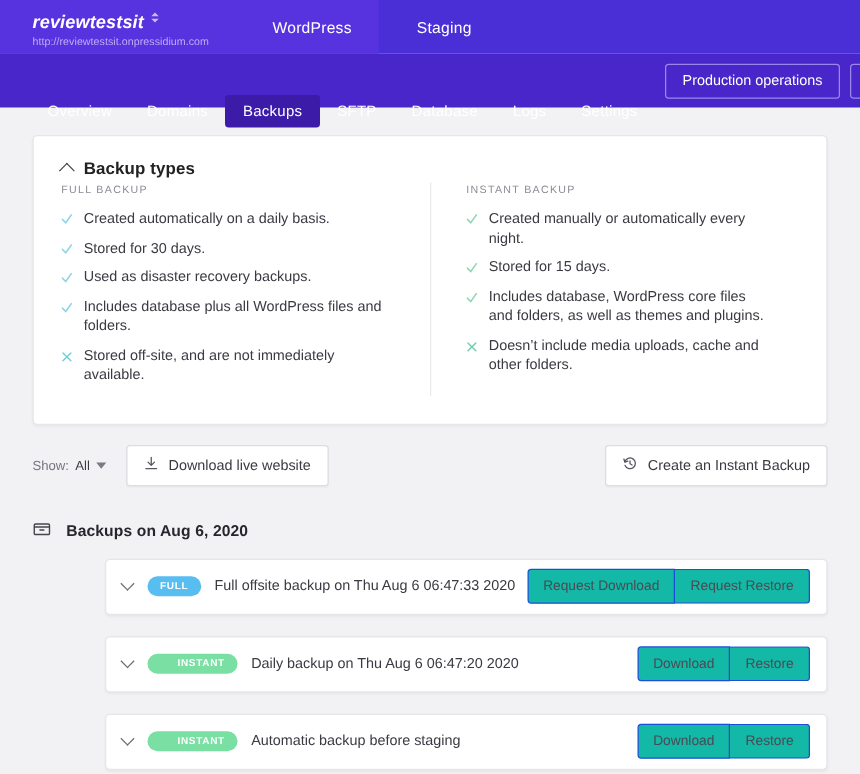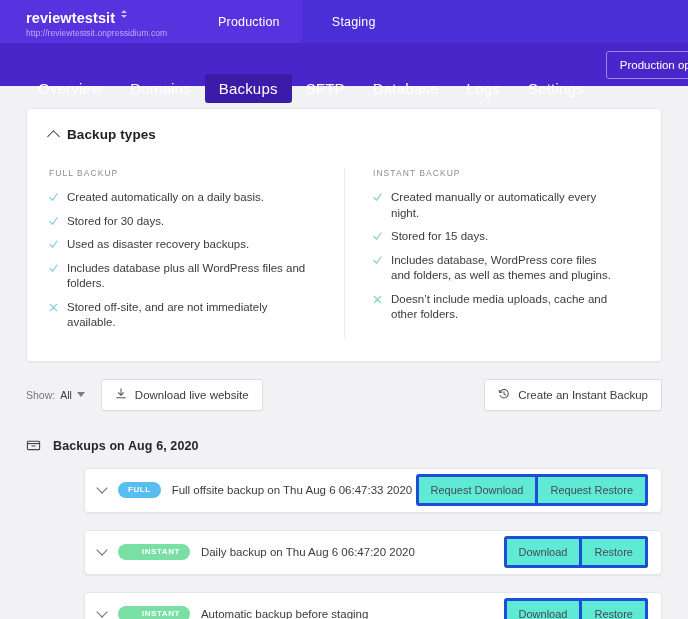--- a/index.html
+++ b/index.html
@@ -19,21 +19,21 @@
     position: relative;
   }
   .site-block {
     width: 196px;
     background: #5733e0;
     padding: 6px 0 0 26px;
     display: flex;
     flex-direction: column;
     justify-content: center;
   }
-  .site-name-row { display: flex; align-items: flex-start; gap: 6px; }
+  .site-name-row { display: flex; align-items: flex-start; gap: 6px; font-style: italic; }
   .site-name {
     color: #ffffff;
     font-size: 14.5px;
     font-weight: 600;
     letter-spacing: .1px;
     line-height: 16px;
   }
   .switcher-icon {
     display: inline-flex; flex-direction: column;
     justify-content: center; align-items: center;
@@ -66,21 +66,21 @@
   .navbar {
     height: 43px;
     background: #4826c9;
     display: flex;
     align-items: center;
     padding: 0 24px;
     gap: 0px;
   }
   .nav-item {
     color: #ffffff;
-    font-size: 15px;
+    font-size: 12px;
     padding: 6px 14px;
     border-radius: 3px;
     letter-spacing: .2px;
     white-space: nowrap;
     margin-top: 48px;
   }
   .nav-item.active { background: #3b1ba8; }
   .nav-spacer { flex: 1; }
   .ghost-btn {
     color: #ffffff;
@@ -99,21 +99,21 @@
   .card {
     background: #ffffff;
     border-radius: 4px;
     border: 1px solid #e6e6ea;
     box-shadow: 0 1px 2px rgba(0,0,0,.04);
   }
 
   .panel { padding: 18px 22px 22px 22px; }
   .panel-head {
     display: flex; align-items: center; gap: 9px;
-    margin-bottom: 26px;
+    margin-bottom: 4px;
   }
   .chev-up {
     width: 9px; height: 9px;
     border-left: 1.6px solid #444;
     border-top: 1.6px solid #444;
     transform: rotate(45deg);
     margin-top: 3px;
   }
   .panel-title {
     font-size: 13.5px; font-weight: bold; color: #222;
@@ -198,21 +198,21 @@
   }
   .badge.full { background: #58bdf0; }
   .badge.instant { background: #79dfa3; padding-left: 24px; }
   .row-text {
     font-size: 11.5px; color: #3a3a42;
     margin-left: 11px;
     white-space: nowrap;
   }
   .row-actions { margin-left: auto; display: flex; }
   .abtn {
-    background: #5eead4; border: 3px solid #1d4ed8;
+    background: #14b8a6; border: 1px solid #1d4ed8;
     font-size: 11px; color: #4a4a53;
     padding: 7px 12px;
     white-space: nowrap;
   }
   .abtn:first-child { border-radius: 3px 0 0 3px; }
   .abtn:last-child { border-radius: 0 3px 3px 0; border-left: none; }
 </style>
 </head>
 <body>
 
@@ -220,21 +220,21 @@
   <div class="site-block">
     <div class="site-name-row">
       <span class="site-name">reviewtestsit</span>
       <span class="switcher-icon">
         <span class="up"></span>
           <span class="dn"></span>
       </span>
     </div>
     <div class="site-url">http://reviewtestsit.onpressidium.com</div>
   </div>
-  <div class="env-tab active">Production</div>
+  <div class="env-tab active">WordPress</div>
   <div class="env-tab">Staging</div>
 </div>
 
 <div class="navbar">
   <div class="nav-item">Overview</div>
   <div class="nav-item">Domains</div>
   <div class="nav-item active">Backups</div>
   <div class="nav-item">SFTP</div>
   <div class="nav-item">Database</div>
   <div class="nav-item">Logs</div>

